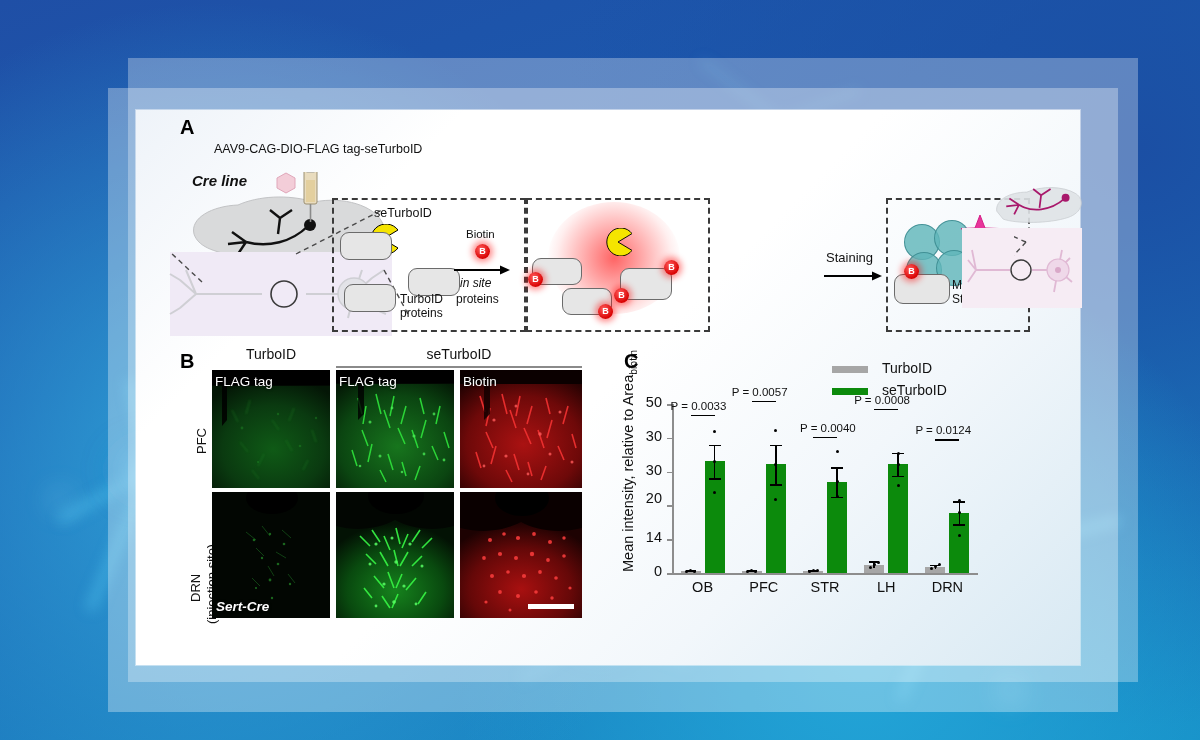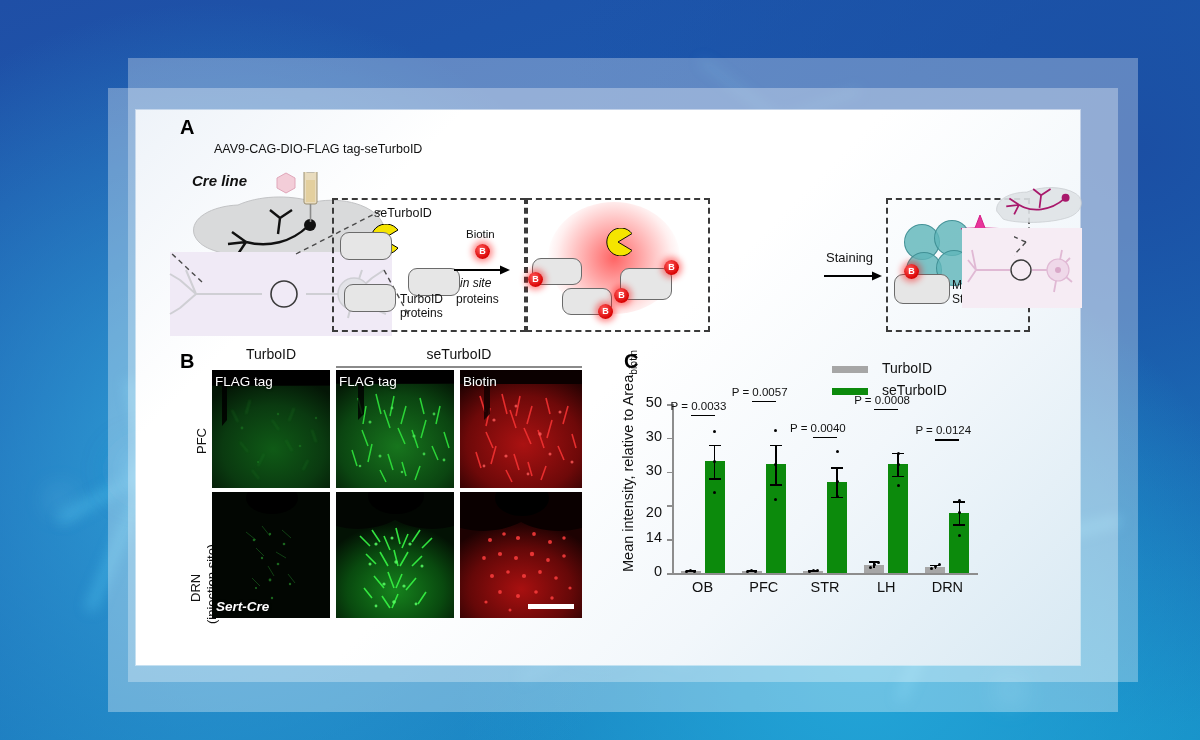--- a/index.html
+++ b/index.html
@@ -484,21 +484,21 @@
 
     <div class="axis-line" id="y-axis" style="left:66px;top:62px;width:1.6px;height:170px;"></div>
     <div class="axis-line" id="x-axis" style="left:66px;top:231px;width:306px;height:1.6px;"></div>
 
     <div id="plot" style="position:absolute;left:0;top:0;width:474px;height:310px;">
         <div class="tick" style="left:61px;top:231px;"></div>
         <div class="ytick-lbl" style="left:30px;top:221px;">0</div>
         <div class="tick" style="left:61px;top:197.2px;"></div>
         <div class="ytick-lbl" style="left:30px;top:187.2px;">14</div>
         <div class="tick" style="left:61px;top:163.39999999999998px;"></div>
-        <div class="ytick-lbl" style="left:30px;top:162px;">20</div>
+        <div class="ytick-lbl" style="left:30px;top:148px;">20</div>
         <div class="tick" style="left:61px;top:129.60000000000002px;"></div>
         <div class="ytick-lbl" style="left:30px;top:119.60000000000002px;">30</div>
         <div class="tick" style="left:61px;top:95.79999999999998px;"></div>
         <div class="ytick-lbl" style="left:30px;top:85.79999999999998px;">30</div>
         <div class="tick" style="left:61px;top:62px;"></div>
         <div class="ytick-lbl" style="left:30px;top:52px;">50</div>
         <div class="xtick-lbl" style="left:56.599999999999994px;top:237px;width:80px;">OB</div>
         <div class="bar bar-tb" style="left:74.6px;top:229.31px;width:20px;height:1.69px;"></div>
         <div class="errbar" style="left:83.69999999999999px;top:228.296px;height:2.02800000000002px;"></div>
         <div class="errcap" style="left:79.6px;top:228.296px;width:10px;"></div>
@@ -538,21 +538,21 @@
         <div class="pt" style="left:205.5px;top:227.13400000000001px;"></div>
         <div class="pt" style="left:209.5px;top:227.472px;"></div>
         <div class="bar bar-se" style="left:221px;top:139.74px;width:20px;height:91.26px;"></div>
         <div class="errbar" style="left:230.1px;top:124.868px;height:29.744px;"></div>
         <div class="errcap" style="left:225px;top:124.868px;width:12px;"></div>
         <div class="errcap" style="left:225px;top:154.612px;width:12px;"></div>
         <div class="pt" style="left:229.5px;top:107.82000000000001px;"></div>
         <div class="pt" style="left:229.5px;top:138.24px;"></div>
         <div class="pt" style="left:229.5px;top:153.45px;"></div>
         <div class="pline" style="left:207px;top:94.868px;width:24px;"></div>
-        <div class="pval" style="left:184px;top:79.868px;">P = 0.0040</div>
+        <div class="pval" style="left:194px;top:79.868px;">P = 0.0040</div>
         <div class="xtick-lbl" style="left:240.20000000000005px;top:237px;width:80px;">LH</div>
         <div class="bar bar-tb" style="left:258.20000000000005px;top:222.55px;width:20px;height:8.450000000000001px;"></div>
         <div class="errbar" style="left:267.30000000000007px;top:219.17px;height:6.760000000000019px;"></div>
         <div class="errcap" style="left:263.20000000000005px;top:219.17px;width:10px;"></div>
         <div class="pt" style="left:262.70000000000005px;top:224.092px;"></div>
         <div class="pt" style="left:266.70000000000005px;top:220.712px;"></div>
         <div class="pt" style="left:270.70000000000005px;top:218.684px;"></div>
         <div class="bar bar-se" style="left:282.20000000000005px;top:122.164px;width:20px;height:108.836px;"></div>
         <div class="errbar" style="left:291.30000000000007px;top:110.67199999999998px;height:22.984000000000023px;"></div>
         <div class="errcap" style="left:286.20000000000005px;top:110.67199999999998px;width:12px;"></div>

